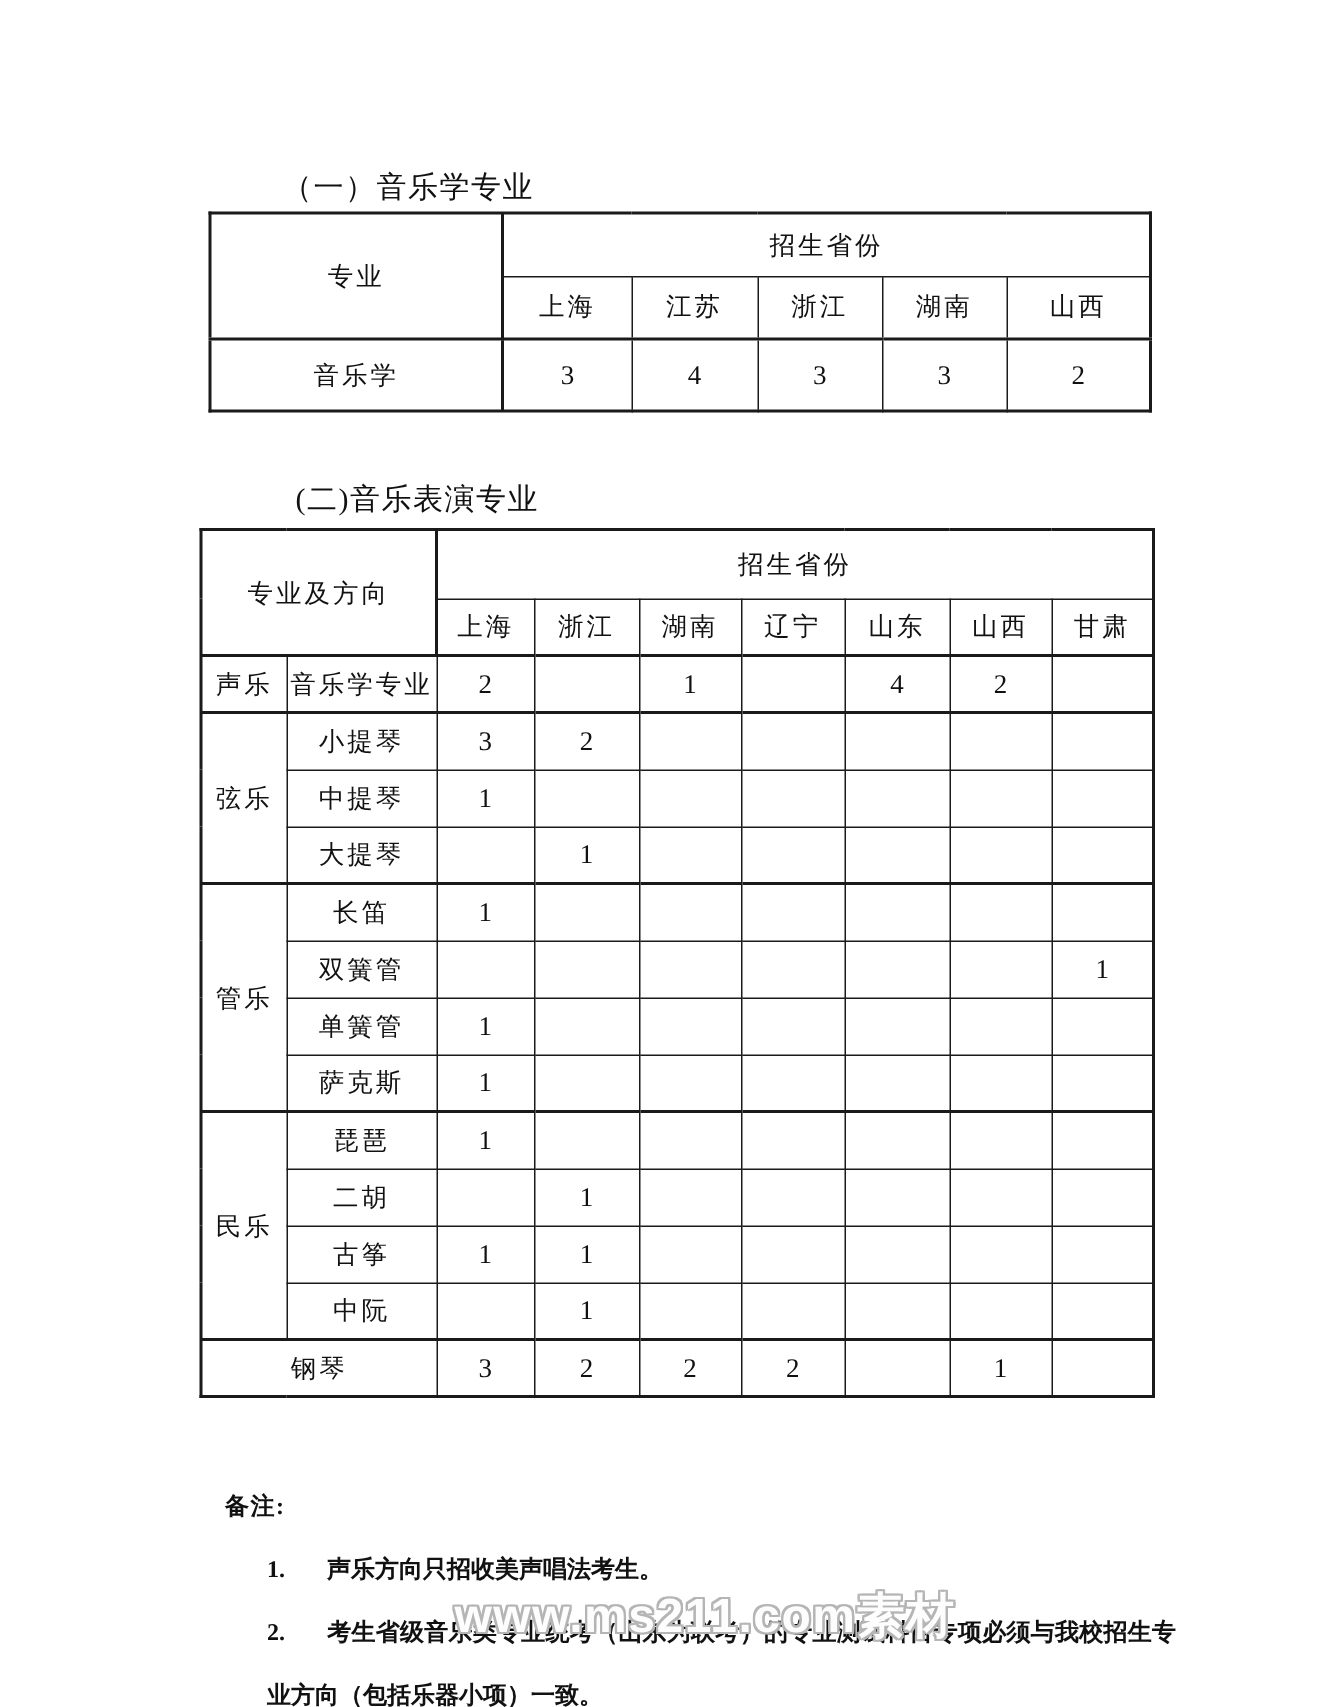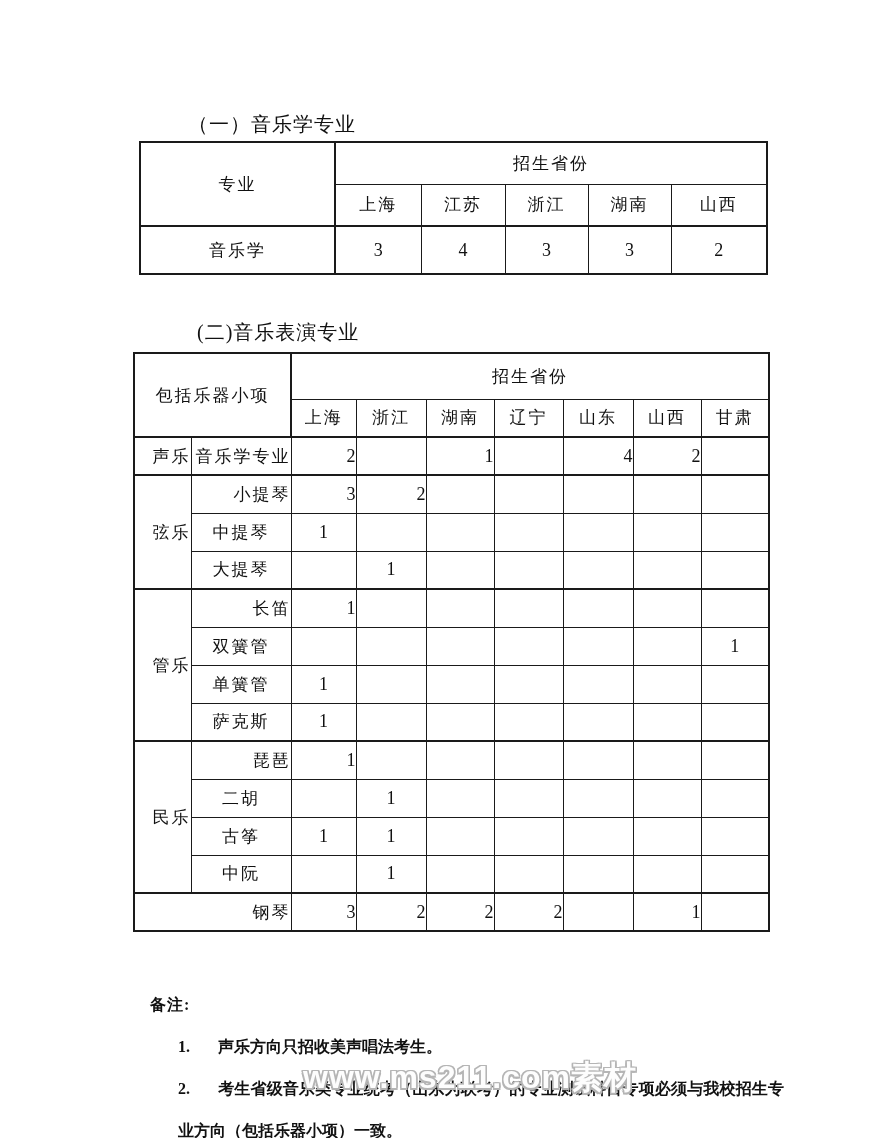--- a/index.html
+++ b/index.html
@@ -34,21 +34,21 @@
     font-weight:normal;
     font-size:17px;
     padding:0;
     letter-spacing:2px;
     overflow:hidden;
   }
   td.val{font-size:18px;letter-spacing:0;}
   tr.hdr2 th{border-bottom-width:2px;}
   th.corner{border-bottom-width:2px;margin-top:37px;}
   .sep-right{border-right-width:2px;}
-  tr.group-top td{border-top-width:2px;text-align:right;}
+  tr.group-top td{border-top-width:2px;}
 
   #t1{left:139px;top:141px;width:627px;}
   #t1 tr.h1{height:42px;}
   #t1 tr.hdr2{height:42px;}
   #t1 tr.data-row{height:48px;}
 
   #t2{left:133px;top:352px;width:635px;}
   #t2 tr.h1{height:46px;}
   #t2 tr.hdr2{height:38px;}
   #t2 tr.body-row{height:38px;}
@@ -132,21 +132,21 @@
       <col style="width:65px">
       <col style="width:70px">
       <col style="width:68px">
       <col style="width:69px">
       <col style="width:70px">
       <col style="width:68px">
       <col style="width:68px">
     </colgroup>
     <tbody>
         <tr class="h1">
-          <th rowspan="2" colspan="2" class="corner sep-right">包括乐器小项</th>
+          <th rowspan="2" colspan="2" class="corner sep-right">专业及方向</th>
           <th colspan="7">招生省份</th>
         </tr>
         <tr class="hdr2">
           <th>上海</th>
           <th>浙江</th>
           <th>湖南</th>
           <th>辽宁</th>
           <th>山东</th>
           <th>山西</th>
           <th>甘肃</th>

